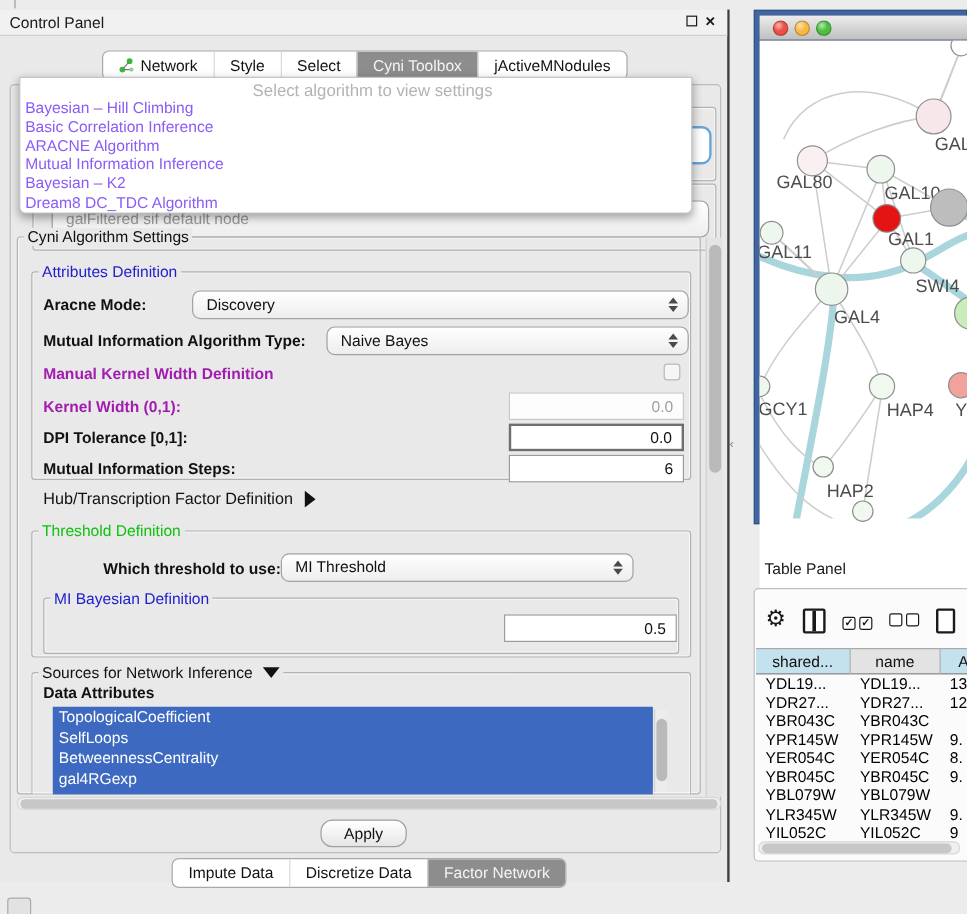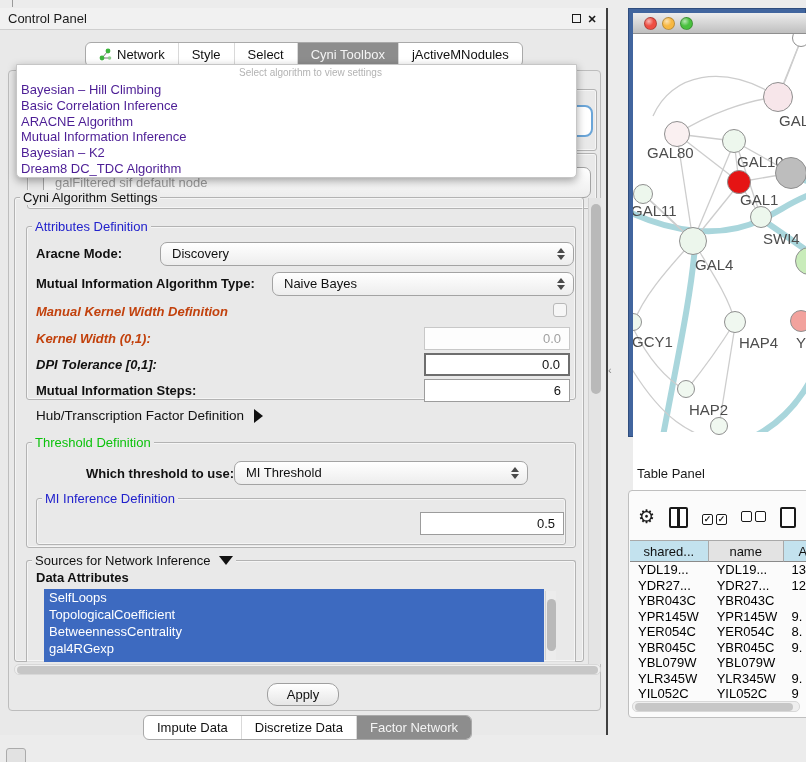--- a/index.html
+++ b/index.html
@@ -24,37 +24,37 @@
   #bottom-tabs { left:143px; top:707px; }
 
   #cp-content { left:8px; top:62px; width:593px; height:641px; border:1px solid #bdbdbd; border-radius:4px; background:#e9e9e9; }
 
   
   .gbox { position:absolute; border:1px solid #b3b3b3; border-radius:3px; box-shadow:inset 0 0 0 1px rgba(255,255,255,.55); }
   .gtitle { position:absolute; background:#e9e9e9; padding:0 3px; font-size:13px; white-space:nowrap; }
   .blue { color:#2121cc; } .green { color:#0cc20c; }
 
   .blabel { font-weight:bold; font-size:13px; white-space:nowrap; }
-  .dislabel { color:#c2410c;font-style:italic; }
+  .dislabel { color:#a21caf; }
 
   .combo { position:absolute; background:linear-gradient(#ffffff,#ededed); border:1px solid #a3a3a3; border-radius:7px; line-height:22px; padding-left:11px; font-size:13px; color:#111; white-space:nowrap; overflow:hidden; }
   .spin { position:absolute; right:8px; top:0; height:100%; display:flex; flex-direction:column; justify-content:center; gap:2px; }
   .spin i { display:block; width:0; height:0; border-left:4px solid transparent; border-right:4px solid transparent; }
   .spin .up { border-bottom:5px solid #4a4a4a; } .spin .dn { border-top:5px solid #4a4a4a; }
 
   .numfield { position:absolute; background:#fff; border:1px solid #9c9c9c; text-align:right; padding:0 8px; line-height:21px; font-size:13px; }
   .numfield.dis { border:1px solid #c8c8c8; color:#a0a0a0; background:#fdfdfd; }
   .numfield.focus { border:2px solid #6e6e6e; line-height:19px; }
 
   .checkbox { position:absolute; width:14px; height:14px; border:1px solid #b8b8b8; border-radius:3px; background:#f6f6f6; }
 
   
   #algo-overlay { left:16px; top:56px; width:561px; height:114px; background:#fff; border:1px solid #c6c6c6; border-radius:0 0 5px 5px; box-shadow:0 3px 8px rgba(0,0,0,.35); z-index:30; overflow:hidden; }
-  #algo-placeholder { text-align:center; color:#b3b3b3; font-size:10px; padding-top:2px; height:17px;margin-left:28px; }
-  .algo-item { padding:0 4px; height:15.8px; line-height:15.8px; font-size:13px; color:#4c1d95; white-space:nowrap; }
+  #algo-placeholder { text-align:center; color:#b3b3b3; font-size:14px; padding-top:2px; height:17px;margin-left:28px; }
+  .algo-item { padding:0 4px; height:15.8px; line-height:15.8px; font-size:13px; color:#8b5cf6; white-space:nowrap; }
   .algo-item.sel { font-weight:normal; }
 
   
   .vtrack { position:absolute; background:#e4e4e4; border-left:1px solid #d2d2d2; }
   .vthumb { position:absolute; background:#b9b9b9; border-radius:5px; }
   .htrack { position:absolute; background:#efefef; border:1px solid #d8d8d8; border-radius:5px; }
   .hthumb { position:absolute; background:#c7c7c7; border-radius:4px; }
 
   
   #attr-list { left:44px; top:581px; width:500px; height:73px; background:#3d6ac0; overflow:hidden; }
@@ -172,21 +172,21 @@
         <i class="dn"></i>
       </span>
   </div>
 
   <div class="abs blabel dislabel" style="left:36px;top:296px;">Manual Kernel Width Definition</div>
   <div class="checkbox" style="left:553px;top:295px;"></div>
 
   <div class="abs blabel dislabel" style="left:36px;top:323px;">Kernel Width (0,1):</div>
   <div class="numfield dis" style="left:424px;top:319px;width:146px;height:23px;">0.0</div>
 
-  <div class="abs blabel" style="left:36px;top:349px;font-style:italic;">DPI Tolerance [0,1]:</div>
+  <div class="abs blabel" style="left:36px;top:349px;">DPI Tolerance [0,1]:</div>
   <div class="numfield focus" style="left:424px;top:345px;width:146px;height:23px;">0.0</div>
 
   <div class="abs blabel" style="left:36px;top:375px;">Mutual Information Steps:</div>
   <div class="numfield" style="left:424px;top:371px;width:146px;height:23px;">6</div>
 
   <div class="abs nowrap" style="left:36px;top:400px;font-size:13.5px;">
     <span>Hub/Transcription Factor Definition</span>
     <span style="display:inline-block;margin-left:6px;width:0;height:0;border-top:7px solid transparent;border-bottom:7px solid transparent;border-left:9px solid #111;vertical-align:-3px;"></span>
   </div>
 
@@ -196,32 +196,32 @@
   <div class="abs blabel" style="left:86px;top:458px;">Which threshold to use:</div>
   <div class="combo" style="left:234px;top:453px;width:294px;height:24px;">
     <span>MI Threshold</span>
     <span class="spin">
         <i class="up"></i>
         <i class="dn"></i>
       </span>
   </div>
 
   <div class="gbox" style="left:36px;top:490px;width:530px;height:47px;"></div>
-  <div class="gtitle blue" style="left:42px;top:483px;">MI Inference Definition</div>
+  <div class="gtitle blue" style="left:42px;top:483px;">MI Bayesian Definition</div>
   <div class="numfield" style="left:420px;top:504px;width:144px;height:23px;">0.5</div>
 
   <div class="gbox" style="left:26px;top:552px;width:550px;height:102px;border-bottom:none;border-radius:3px 3px 0 0;"></div>
   <div class="gtitle" style="left:32px;top:545px;">
     <span>Sources for Network Inference</span>
     <span style="display:inline-block;margin-left:5px;width:0;height:0;border-left:7px solid transparent;border-right:7px solid transparent;border-top:9px solid #111;vertical-align:0px;"></span>
   </div>
   <div class="abs blabel" style="left:36px;top:562px;">Data Attributes</div>
   <div id="attr-list" class="abs">
+      <div class="attr-item">TopologicalCoefficient</div>
       <div class="attr-item">SelfLoops</div>
-      <div class="attr-item">TopologicalCoefficient</div>
       <div class="attr-item">BetweennessCentrality</div>
       <div class="attr-item">gal4RGexp</div>
     </div>
   <div class="vtrack" style="left:545px;top:583px;width:11px;height:69px;background:#ececec;">
     <div class="vthumb" style="left:1px;top:8px;width:9px;height:52px;"></div>
   </div>
 
   <div class="vtrack" style="left:588px;top:190px;width:13px;height:466px;">
     <div class="vthumb" style="left:1.5px;top:6px;width:10px;height:190px;"></div>
   </div>

